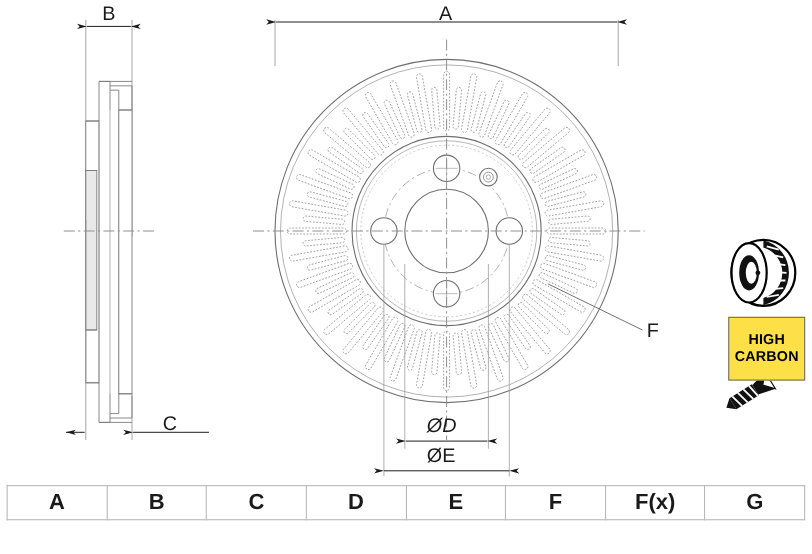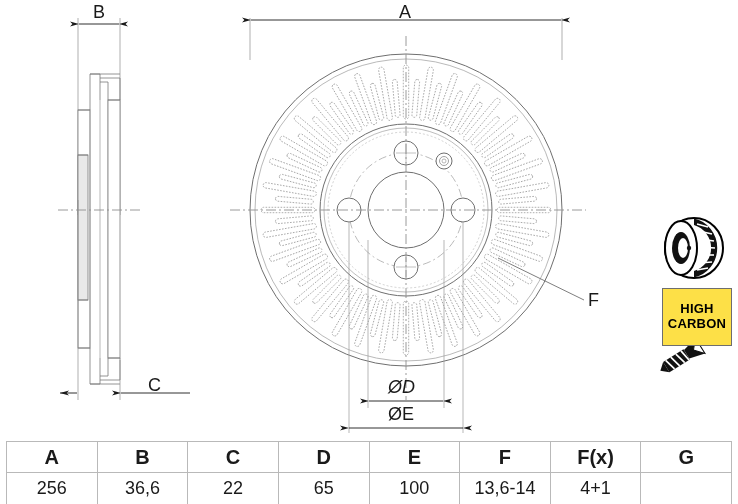--- a/index.html
+++ b/index.html
@@ -497,26 +497,16 @@
       <tr class="header-row">
         <td>A</td>
         <td>B</td>
         <td>C</td>
         <td>D</td>
         <td>E</td>
         <td>F</td>
         <td>F(x)</td>
         <td>G</td>
       </tr>
-      <tr class="value-row">
-        <td>256</td>
-        <td>36,6</td>
-        <td>22</td>
-        <td>65</td>
-        <td>100</td>
-        <td>13,6-14</td>
-        <td>4+1</td>
-        <td></td>
-      </tr>
     </tbody>
   </table>
 
 </div>
 
 </body></html>

